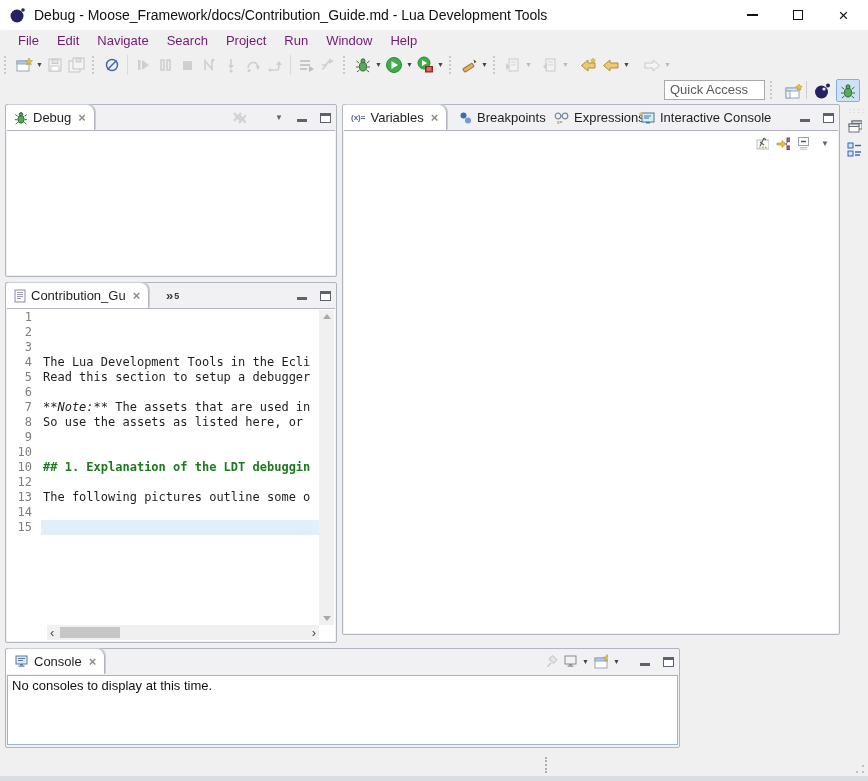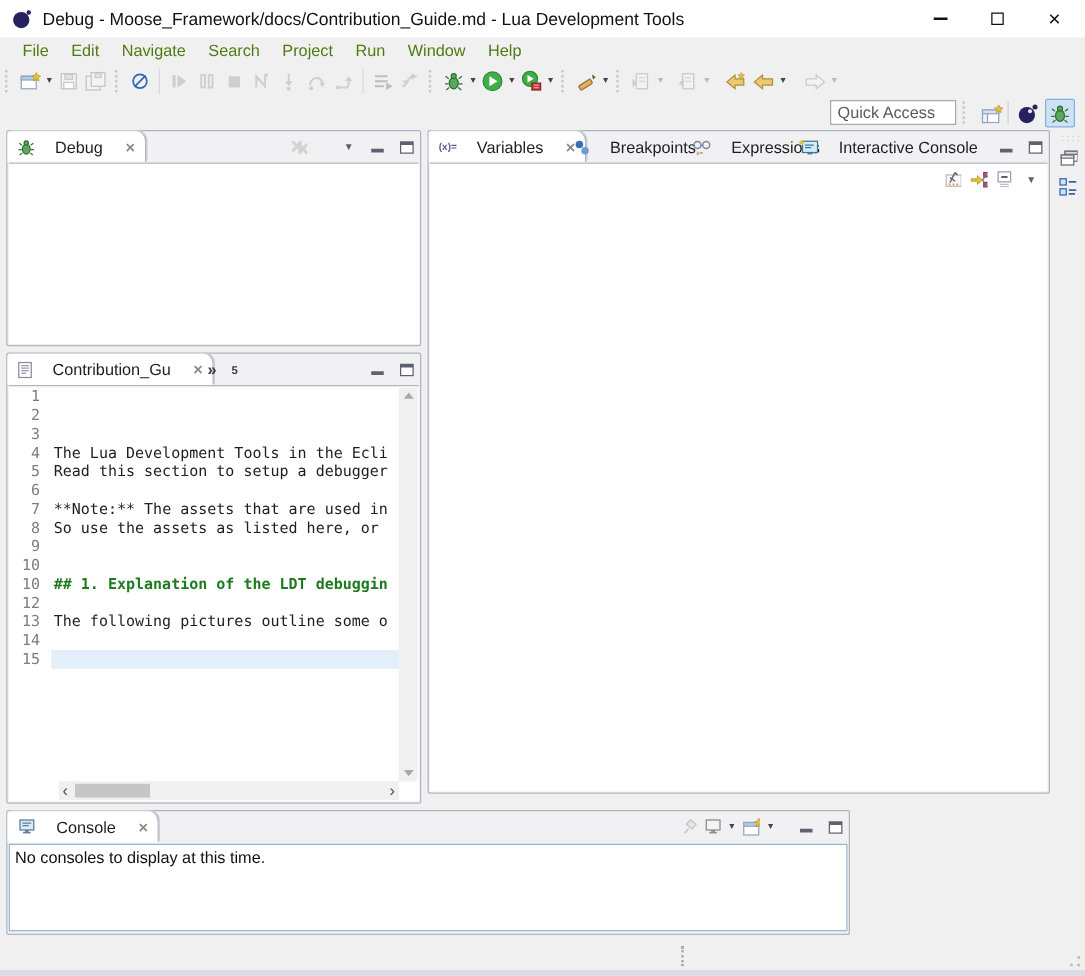--- a/index.html
+++ b/index.html
@@ -11,21 +11,21 @@
   #app-icon { position:absolute; left:9px; top:7px; width:17px; height:17px; }
   #title-text { position:absolute; left:34px; top:7px; font-size:14px; color:#111; white-space:nowrap; }
   .wctl { position:absolute; top:0; width:45px; height:30px; display:flex; align-items:center; justify-content:center; }
   .wctl-min-bar { width:11px; height:1.6px; background:#111; }
   .wctl-max-box { width:10px; height:10px; border:1.2px solid #111; }
   .wctl-close-x { font-size:17px; font-weight:300; color:#111; line-height:1; }
 
   
   #menubar { position:absolute; left:0; top:30px; width:868px; height:21px; background:#f0f0f0;
     display:flex; align-items:center; padding-left:9px; }
-  .menu-item { font-size:13px; padding:2px 9px 3px 9px; color:#4d7c0f; cursor:default; }
+  .menu-item { font-size:13px; padding:2px 9px 3px 9px; color:#701a75; cursor:default; }
 
   
   #toolbar1 { position:absolute; left:0; top:51px; width:868px; height:27px; display:flex; align-items:center; }
   #toolbar2 { position:absolute; left:0; top:78px; width:868px; height:25px; }
   .tgrip { width:7px; height:18px; border-left:2px dotted #c9c9c9; margin:0 2px 0 4px; }
   .tsep  { width:1px; height:20px; background:#d9d9d9; margin:0 4px; }
   .tbtn { width:22px; height:22px; display:flex; align-items:center; justify-content:center; position:relative; }
   .tbtn svg { display:block; }
   .dd { width:9px; height:22px; display:flex; align-items:center; justify-content:center;
         font-size:7px; color:#444; }
@@ -37,21 +37,21 @@
   #persp-new { position:absolute; left:783px; top:2px; }
   #persp-sep { position:absolute; left:806px; top:3px; width:1px; height:18px; background:#cfcfcf; }
   #persp-lua { position:absolute; left:811px; top:2px; }
   #persp-debug { position:absolute; left:836px; top:1px; width:24px; height:23px;
     background:#cde2f7; border:1px solid #84aede; border-radius:2px;
     display:flex; align-items:center; justify-content:center; }
 
   
   .view { position:absolute; background:#f1f1f3; border:1px solid #b0b5c1; border-radius:2px; }
   .tabbar { position:absolute; left:0; top:0; right:0; height:25px; }
-  .tab { position:absolute; top:0; height:25px; display:flex; align-items:center; gap:16px;
+  .tab { position:absolute; top:0; height:25px; display:flex; align-items:center; gap:5px;
          padding:0 8px; font-size:13px; white-space:nowrap; }
   .tab.sel { background:#fff; border-right:1px solid #b0b5c1; border-radius:2px 8px 0 0;
              box-shadow:1px -1px 0 #c9cdd6; }
   .tab .closex { font-size:13px; font-weight:bold; color:#8b8b8b; margin-left:2px; }
   .viewbtns { position:absolute; right:4px; top:0; height:25px; display:flex; align-items:center; gap:9px; }
   .vb { display:flex; align-items:center; justify-content:center; width:14px; height:14px; }
   .vb-menu { font-size:8px; color:#5d6270; }
   .vb-min { width:10px; height:3px; border:1px solid #5d6270; border-width:0 0 0 0; background:none;
             border-top:3px solid #5d6270; margin-top:6px; }
   .vb-max { width:11px; height:10px; border:1px solid #5d6270; border-top:3px solid #5d6270; background:#fff; }
@@ -59,21 +59,21 @@
              border-top:1px solid #b0b5c1; }
 
   
   #editor-lines { position:absolute; left:0; top:1px; right:16px; bottom:16px; overflow:hidden;
     font-family:"DejaVu Sans Mono", monospace; font-size:12px; }
   .ed-row { display:flex; height:15px; line-height:15px; white-space:pre; }
   .ed-num { width:34px; text-align:right; padding-right:9px; color:#7d7d7d; flex:none; }
   .ed-text { flex:1; padding-left:2px; overflow:hidden; }
   .ed-row.current .ed-text { background:#e3eefb; }
   .seg-h { color:#1f7a1f; font-weight:bold; }
-  .seg-em { }
+  .seg-em { font-style:italic; }
 
   .vscroll { position:absolute; right:1px; top:1px; bottom:16px; width:15px; background:#f0f0f0; }
   .hscroll { position:absolute; left:40px; right:16px; bottom:1px; height:15px; background:#f0f0f0; }
   .scr-arrow { position:absolute; color:#4a4a4a; font-size:13px; line-height:15px; }
   .tri-up { position:absolute; left:4px; top:4px; width:0; height:0;
     border-left:4px solid transparent; border-right:4px solid transparent; border-bottom:5px solid #a9a9a9; }
   .tri-dn { position:absolute; left:4px; bottom:4px; width:0; height:0;
     border-left:4px solid transparent; border-right:4px solid transparent; border-top:5px solid #a9a9a9; }
   .hthumb { position:absolute; left:13px; top:2px; width:60px; height:11px; background:#c6c6c6; }
 

